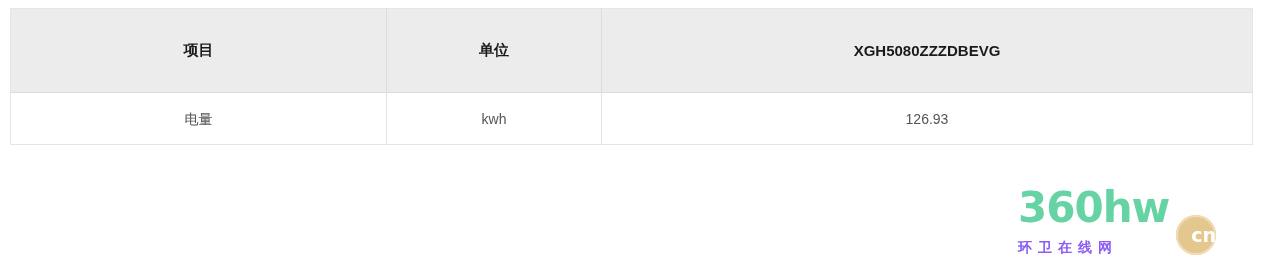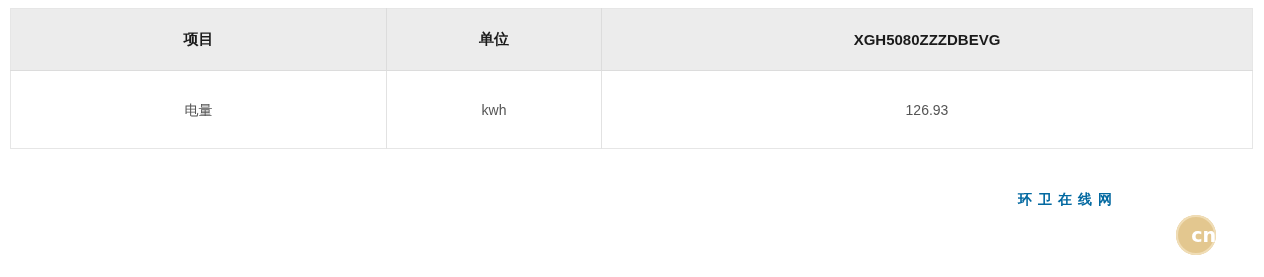--- a/index.html
+++ b/index.html
@@ -39,35 +39,35 @@
   table.spec-table thead th {
     height: 51px;
     background: #ececec;
     color: #1a1a1a;
     font-weight: bold;
     font-size: 15px;
     text-align: center;
     vertical-align: middle;
     border-right: 1px solid #dcdcdc;
     border-bottom: 1px solid #dcdcdc;
-    padding: 5px;
+    padding: 16px;
   }
   table.spec-table thead th:last-child { border-right: none; }
 
   table.spec-table tbody td {
     height: 51px;
     background: #ffffff;
     color: #555555;
     font-weight: normal;
     font-size: 14px;
     text-align: center;
     vertical-align: middle;
     border-right: 1px solid #e2e2e2;
     border-bottom: 1px solid #d8d8d8;
-    padding: 13px;
+    padding: 0;
   }
   table.spec-table tbody td:last-child { border-right: none; }
   table.spec-table tbody tr:last-child td { border-bottom: none; }
 
   .cell-text { display: inline-block; line-height: 1; }
   .sup { font-size: 10px; vertical-align: super; line-height: 0; }
 
   
   #watermark {
     position: absolute;
@@ -85,23 +85,23 @@
     letter-spacing: -1px;
     color: #66d3a4;
     line-height: 40px;
     white-space: nowrap;
   }
   #watermark .wm-sub {
     font-family: "DejaVu Sans", sans-serif;
     font-size: 14px;
     font-weight: bold;
     letter-spacing: 6px;
-    color: #0369a1;
+    color: #8b5cf6;
     line-height: 18px;
-    margin-top: 2px;
+    margin-top: 10px;
     white-space: nowrap;
   }
   #watermark .wm-badge {
     position: absolute;
     left: 158px;
     top: 27px;
     width: 40px;
     height: 40px;
     border-radius: 50%;
     background: #e3c78f;
@@ -141,15 +141,16 @@
         </td>
         <td>
           <span class="cell-text">126.93</span>
         </td>
       </tr>
     </tbody>
   </table>
 </div>
 
 <div id="watermark">
+  <div class="wm-main">360hw</div>
   <div class="wm-sub">环卫在线网</div>
   <div class="wm-badge">cn</div>
 </div>
 
 </body></html>

